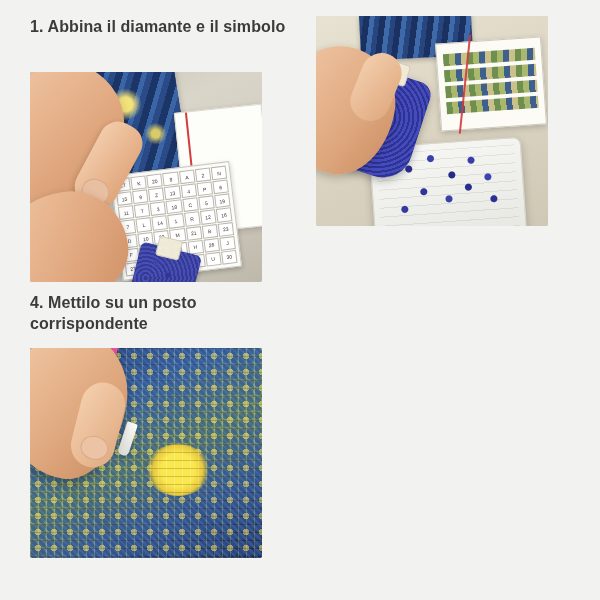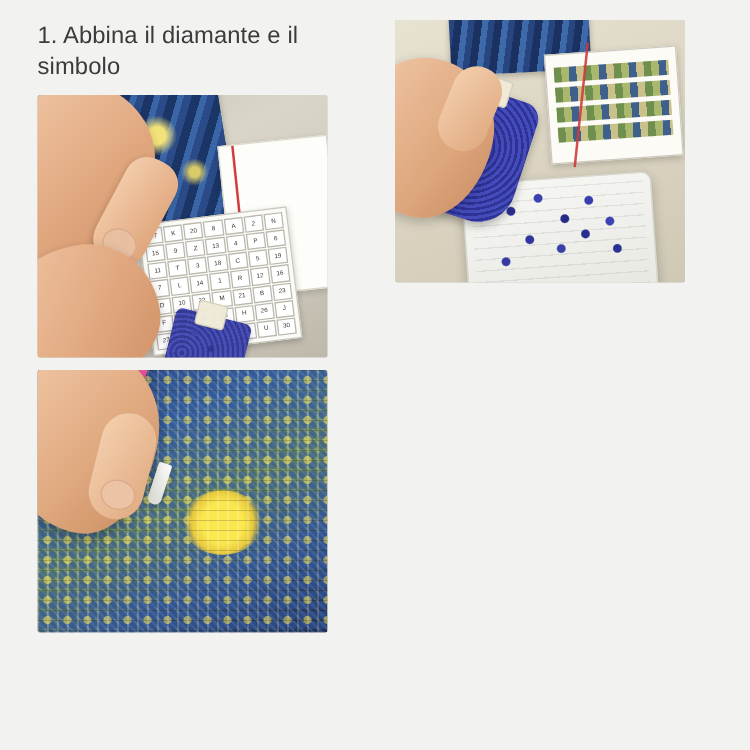--- a/index.html
+++ b/index.html
@@ -25,27 +25,27 @@
     grid-template-columns: 272px 272px;
     grid-template-rows: auto auto;
     column-gap: 14px;
     row-gap: 10px;
   }
   .step {
     display: flex;
     flex-direction: column;
   }
   .step-title {
-    font-size: 19px;
+    font-size: 16px;
     line-height: 1.32;
     color: #3b3b3b;
     margin: 0 0 10px 8px;
     letter-spacing: 0.1px;
     min-height: 46px;
-    font-weight: 400;
+    font-weight: 700;
   }
   .photo {
     position: relative;
     width: 232px;
     height: 210px;
     margin-left: 8px;
     border-radius: 2px;
     overflow: hidden;
     background: #cfcabf;
   }
@@ -535,20 +535,21 @@
         <div class="p2-bag">
           <div class="tag"></div>
         </div>
         <div class="p2-hand"></div>
         <div class="p2-thumb"></div>
       </div>
     </div>
 
 
     <div class="step">
+      <p class="step-title">4. Mettilo su un posto corrispondente</p>
       <div class="photo">
         <div class="p4-bg"></div>
         <div class="p4-mosaic"></div>
         <div class="p4-sun"></div>
         <div class="p4-grid"></div>
         <div class="p4-pen"></div>
         <div class="p4-pen-tip"></div>
         <div class="p4-hand"></div>
         <div class="p4-thumb"></div>
       </div>

